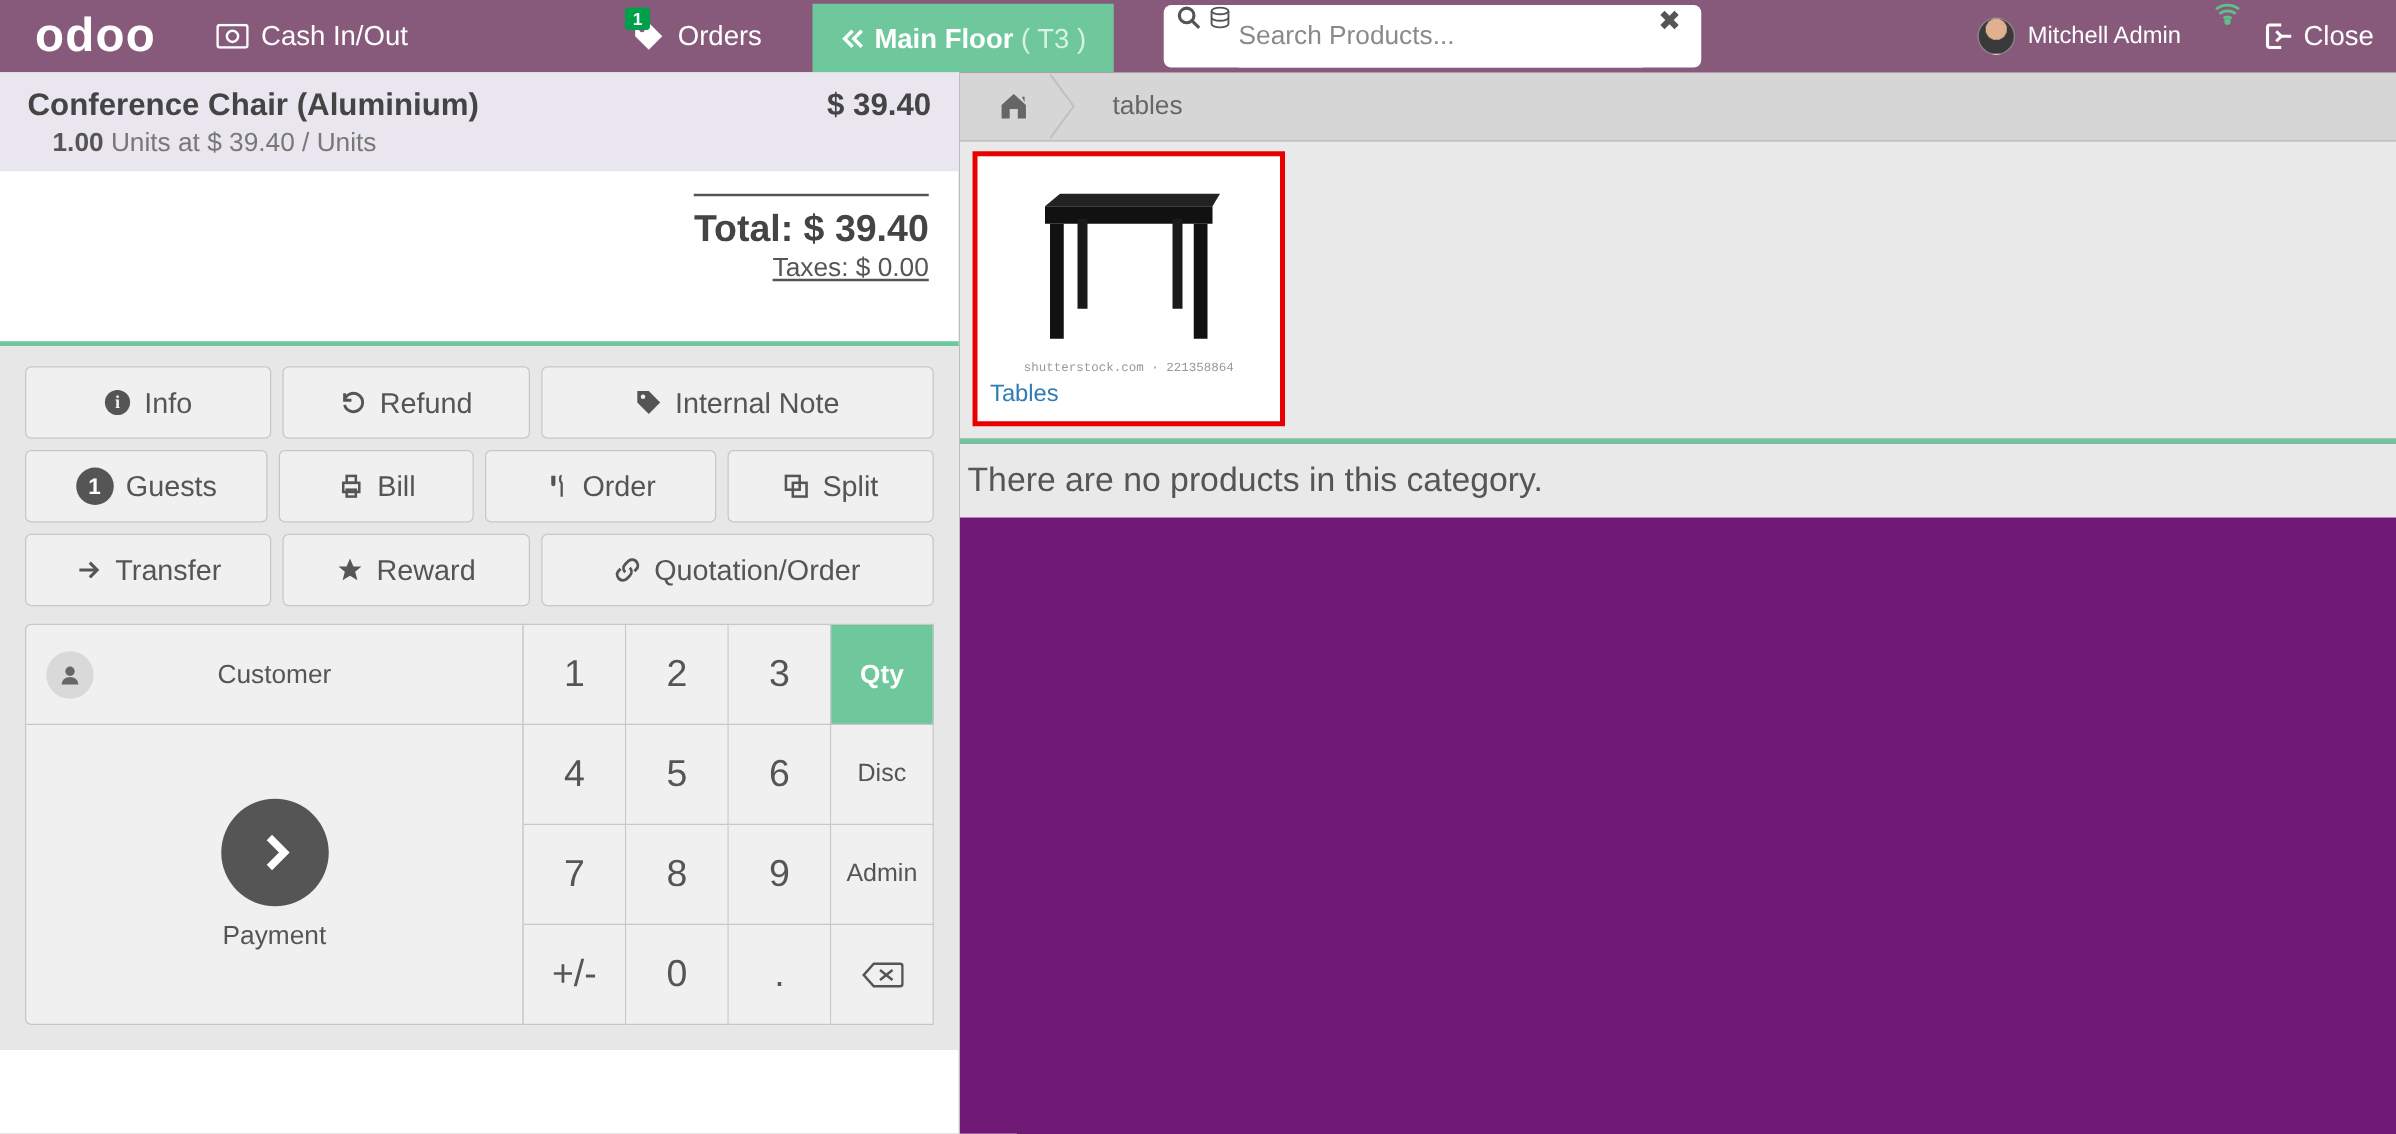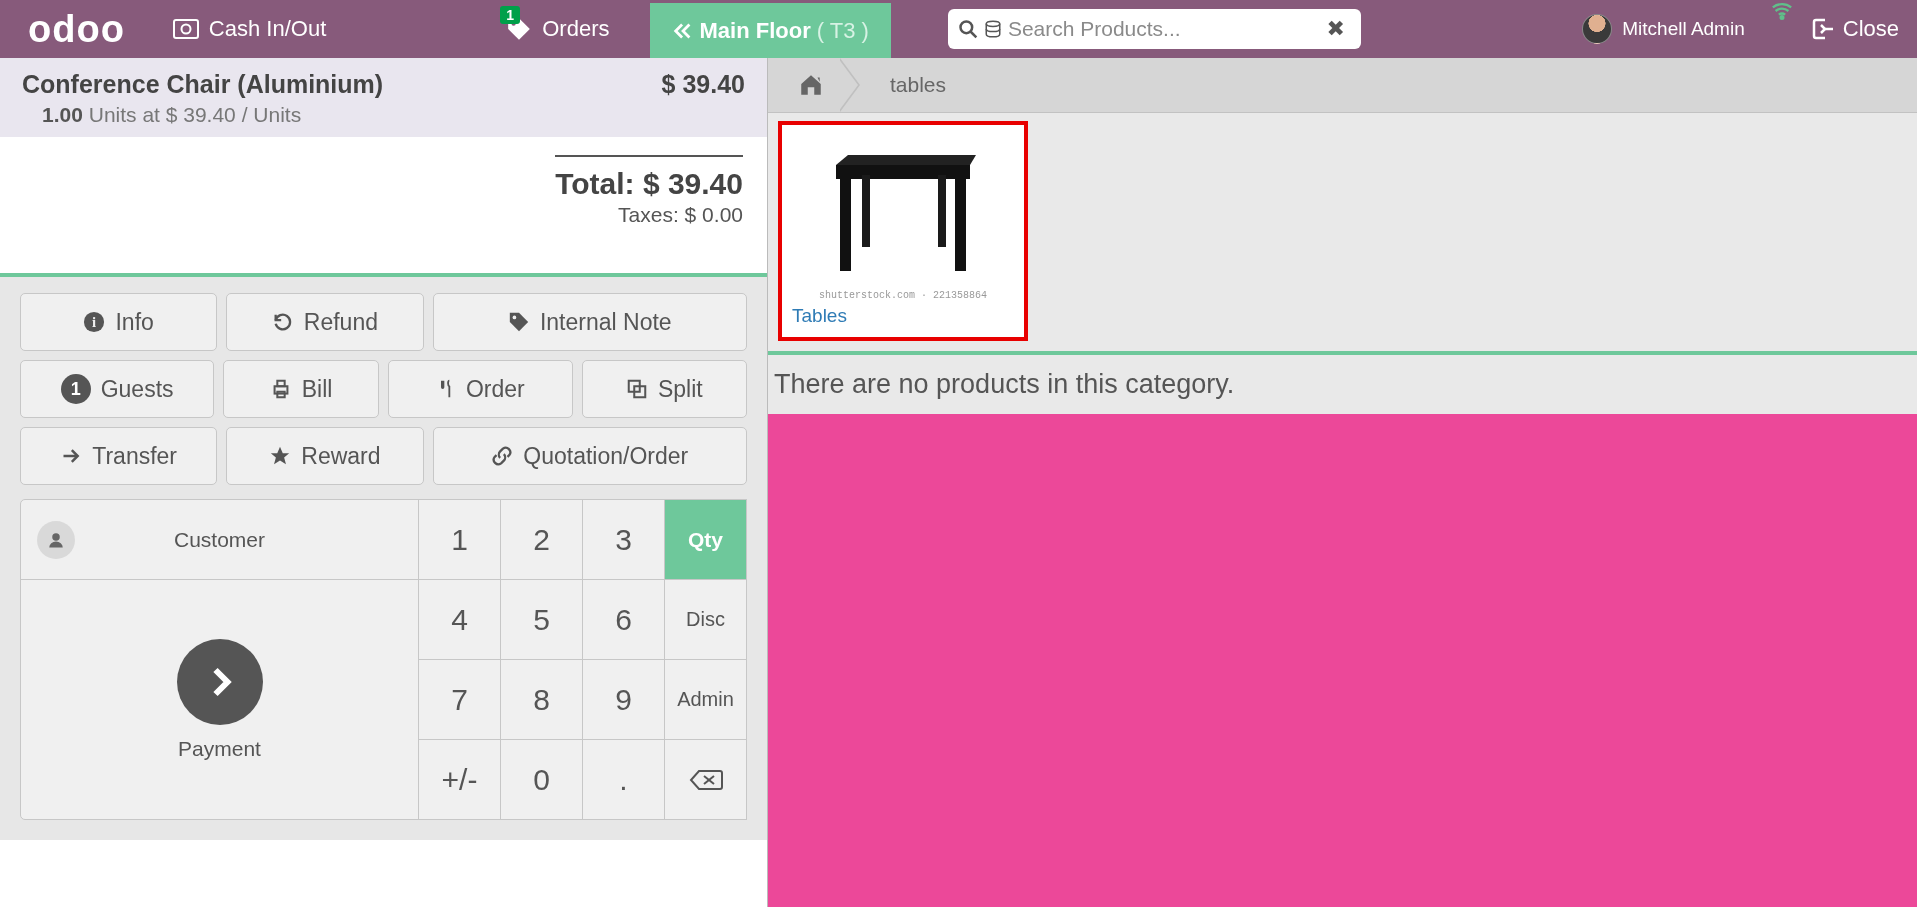--- a/index.html
+++ b/index.html
@@ -56,28 +56,26 @@
   }
   .floor-btn .sub { color: #d7f2e4; font-weight: 500; }
   .search-wrap {
     flex: 0 0 430px;
     display: flex; align-items: center;
     margin: 10px 0;
   }
   .search-box {
     background: #fff;
     border-radius: 6px;
-    height: 40px;
+    height: 50px;
     width: 100%;
     display: flex;
-    align-items: center;
     padding: 0 10px;
     color: #666;
     gap: 6px;
-    margin-left: 17px;
   }
   .search-box input {
     flex: 1;
     border: none;
     outline: none;
     font-size: 21px;
     color: #666;
   }
   .search-box input::placeholder { color: #8a8a8a; }
   .search-clear { font-size: 22px; color: #555; cursor: pointer; padding: 0 6px; }
@@ -103,21 +101,21 @@
   .left {
     width: 768px;
     height: 100%;
     background: #fff;
     display: flex;
     flex-direction: column;
     border-right: 1px solid #bbb;
   }
   .right {
     flex: 1;
-    background: #ec4899;
+    background: #701a75;
     display: flex;
     flex-direction: column;
   }
 
   
   .orderlines {
     background: #fff;
   }
   .orderline {
     background: #e9e6ef;
@@ -136,21 +134,21 @@
     text-align: right;
     margin-left: 47px;
   }
   .summary-inner {
     display: inline-block;
     border-top: 2px solid #555;
     padding-top: 10px;
     text-align: right;
   }
   .summary .total { font-size: 30px; font-weight: 700; color: #444; }
-  .summary .taxes { font-size: 21px; color: #555; margin-top: 2px; }
+  .summary .taxes { font-size: 21px; color: #555; margin-top: 2px; text-decoration: underline; }
 
   .green-sep { height: 4px; background: #6ec89b; margin-top: 36px; }
 
   
   .pad {
     background: #e7e7e7;
     padding: 16px 20px 20px 20px;
   }
   .ctrl-rows { display: flex; flex-direction: column; gap: 9px; }
   .ctrl-row { display: flex; gap: 9px; }

